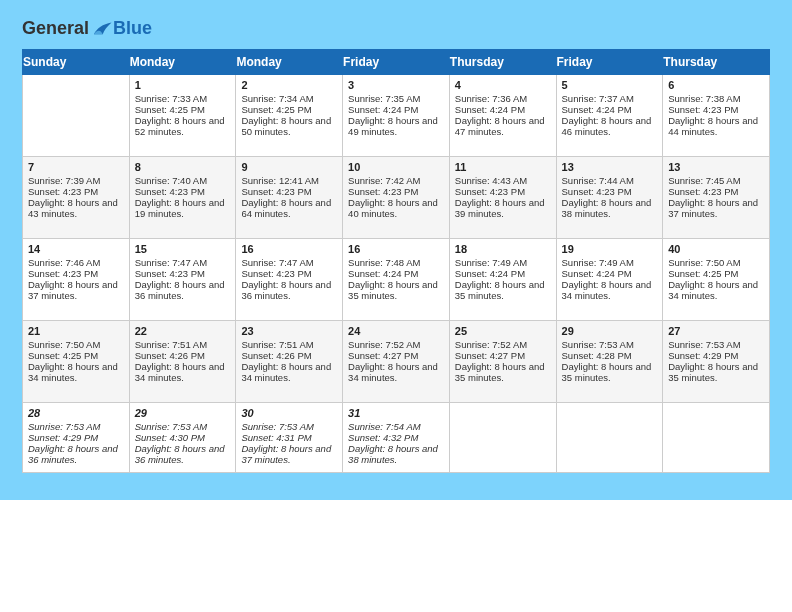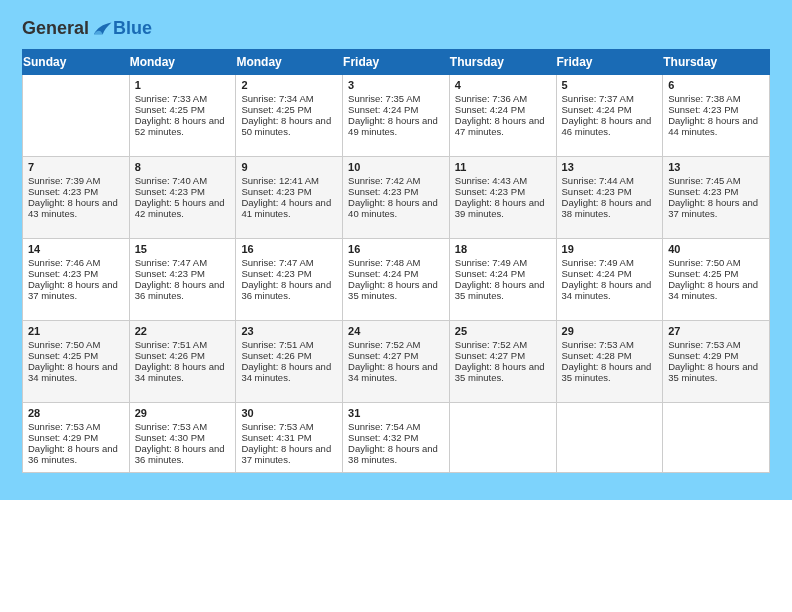--- a/index.html
+++ b/index.html
@@ -86,20 +86,21 @@
       font-weight: bold;
       display: block;
       margin-bottom: 2px;
       color: #222;
     }
     .empty {
       background: #fff !important;
     }
     .last-row td {
       height: 70px;
+      font-style: italic;
     }
   </style>
 </head>
 <body>
 
 <div class="page">
   <div class="header">
     <div class="logo">
       <div class="logo-text">
         <span class="logo-general">General</span>
@@ -131,22 +132,22 @@
           <td class="empty"></td>
           <td><span class="day-num">1</span><span>Sunrise: 7:33 AM</span><br><span>Sunset: 4:25 PM</span><br><span>Daylight: 8 hours and 52 minutes.</span></td>
           <td><span class="day-num">2</span><span>Sunrise: 7:34 AM</span><br><span>Sunset: 4:25 PM</span><br><span>Daylight: 8 hours and 50 minutes.</span></td>
           <td><span class="day-num">3</span><span>Sunrise: 7:35 AM</span><br><span>Sunset: 4:24 PM</span><br><span>Daylight: 8 hours and 49 minutes.</span></td>
           <td><span class="day-num">4</span><span>Sunrise: 7:36 AM</span><br><span>Sunset: 4:24 PM</span><br><span>Daylight: 8 hours and 47 minutes.</span></td>
           <td><span class="day-num">5</span><span>Sunrise: 7:37 AM</span><br><span>Sunset: 4:24 PM</span><br><span>Daylight: 8 hours and 46 minutes.</span></td>
           <td><span class="day-num">6</span><span>Sunrise: 7:38 AM</span><br><span>Sunset: 4:23 PM</span><br><span>Daylight: 8 hours and 44 minutes.</span></td>
         </tr>
         <tr>
           <td><span class="day-num">7</span><span>Sunrise: 7:39 AM</span><br><span>Sunset: 4:23 PM</span><br><span>Daylight: 8 hours and 43 minutes.</span></td>
-          <td><span class="day-num">8</span><span>Sunrise: 7:40 AM</span><br><span>Sunset: 4:23 PM</span><br><span>Daylight: 5 hours and 42 minutes.</span></td>
-          <td><span class="day-num">9</span><span>Sunrise: 12:41 AM</span><br><span>Sunset: 4:23 PM</span><br><span>Daylight: 4 hours and 41 minutes.</span></td>
+          <td><span class="day-num">8</span><span>Sunrise: 7:40 AM</span><br><span>Sunset: 4:23 PM</span><br><span>Daylight: 8 hours and 19 minutes.</span></td>
+          <td><span class="day-num">9</span><span>Sunrise: 12:41 AM</span><br><span>Sunset: 4:23 PM</span><br><span>Daylight: 8 hours and 64 minutes.</span></td>
           <td><span class="day-num">10</span><span>Sunrise: 7:42 AM</span><br><span>Sunset: 4:23 PM</span><br><span>Daylight: 8 hours and 40 minutes.</span></td>
           <td><span class="day-num">11</span><span>Sunrise: 4:43 AM</span><br><span>Sunset: 4:23 PM</span><br><span>Daylight: 8 hours and 39 minutes.</span></td>
           <td><span class="day-num">13</span><span>Sunrise: 7:44 AM</span><br><span>Sunset: 4:23 PM</span><br><span>Daylight: 8 hours and 38 minutes.</span></td>
           <td><span class="day-num">13</span><span>Sunrise: 7:45 AM</span><br><span>Sunset: 4:23 PM</span><br><span>Daylight: 8 hours and 37 minutes.</span></td>
         </tr>
         <tr>
           <td><span class="day-num">14</span><span>Sunrise: 7:46 AM</span><br><span>Sunset: 4:23 PM</span><br><span>Daylight: 8 hours and 37 minutes.</span></td>
           <td><span class="day-num">15</span><span>Sunrise: 7:47 AM</span><br><span>Sunset: 4:23 PM</span><br><span>Daylight: 8 hours and 36 minutes.</span></td>
           <td><span class="day-num">16</span><span>Sunrise: 7:47 AM</span><br><span>Sunset: 4:23 PM</span><br><span>Daylight: 8 hours and 36 minutes.</span></td>
           <td><span class="day-num">16</span><span>Sunrise: 7:48 AM</span><br><span>Sunset: 4:24 PM</span><br><span>Daylight: 8 hours and 35 minutes.</span></td>

